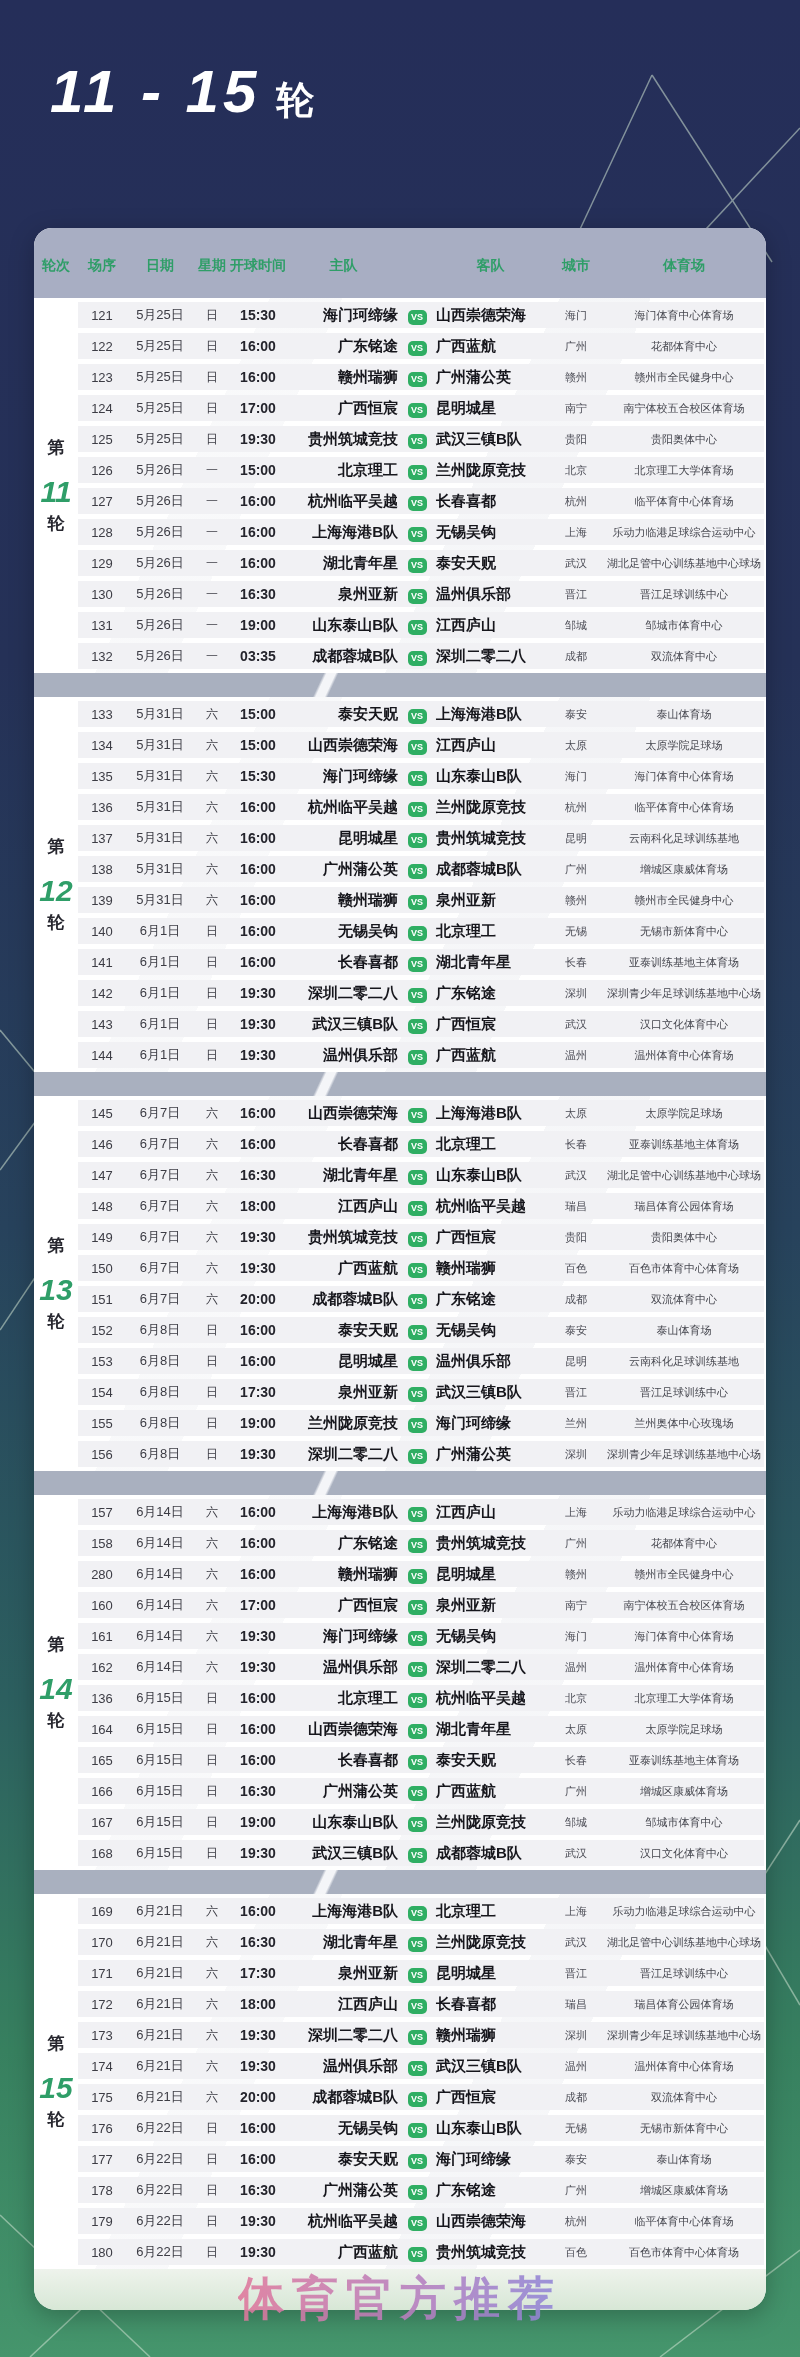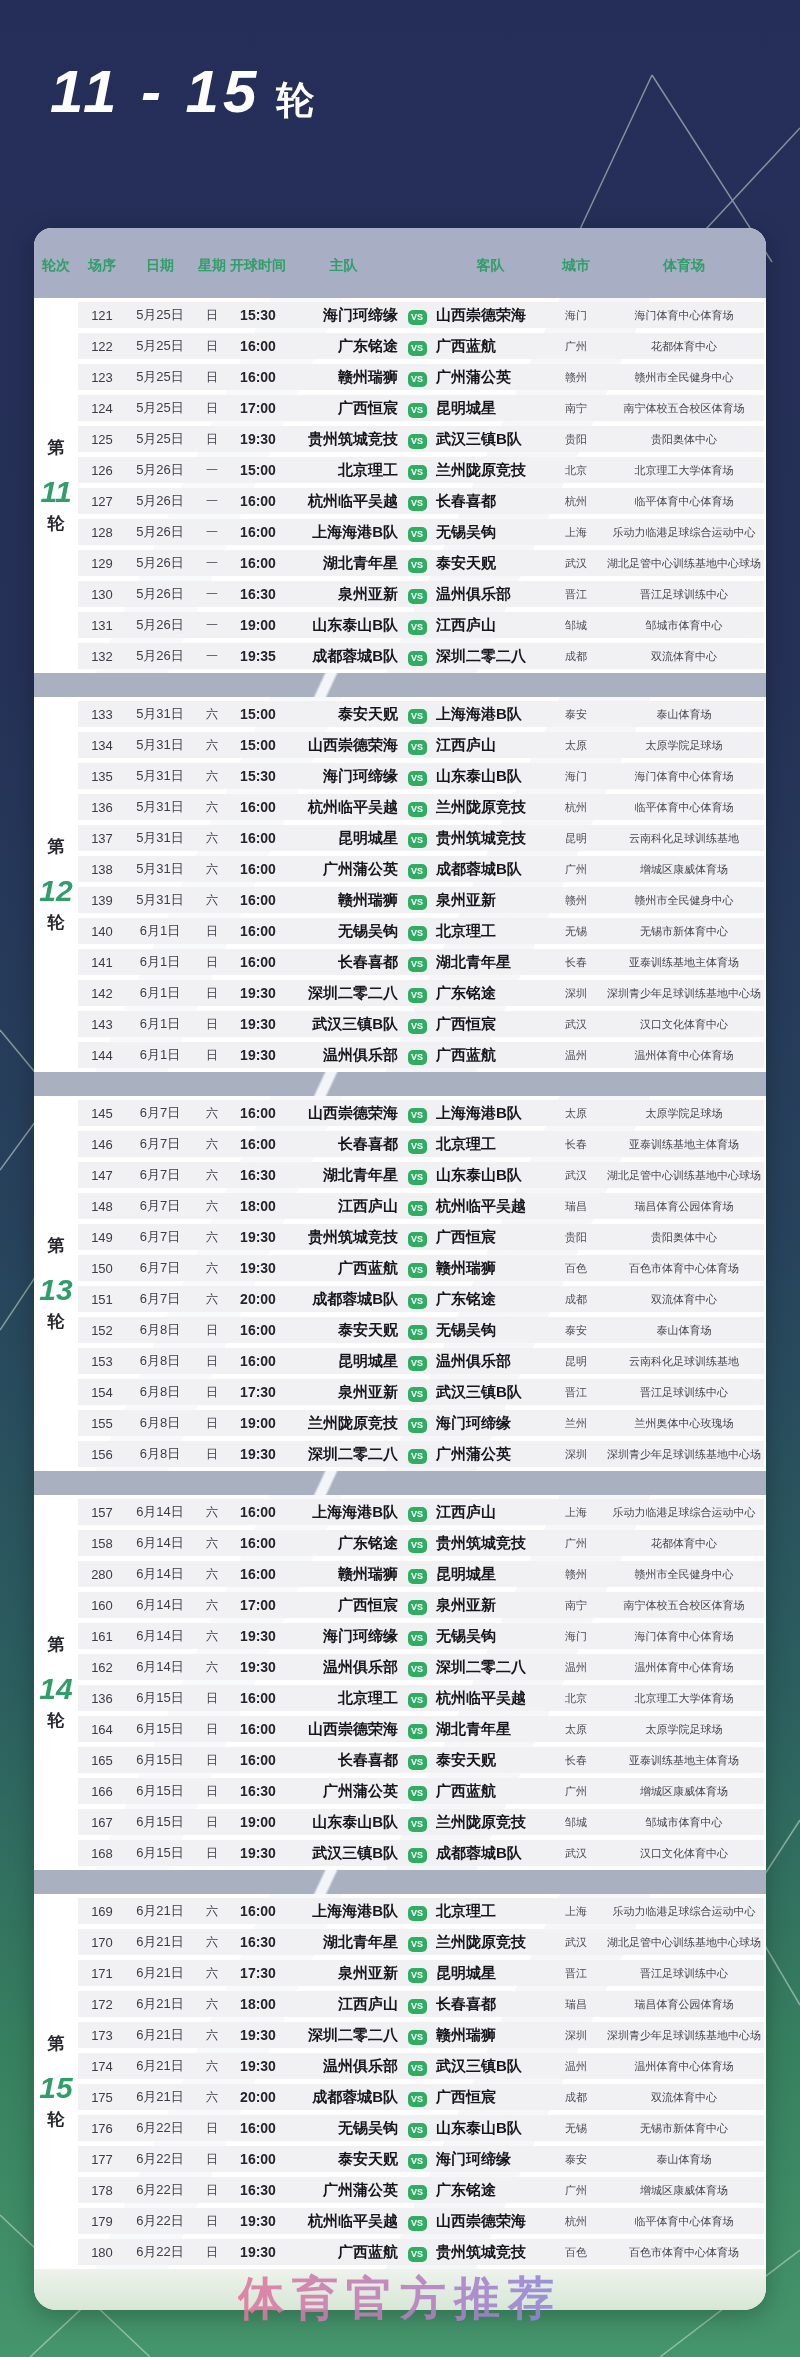--- a/index.html
+++ b/index.html
@@ -227,21 +227,21 @@
             <div class="cell m-home c-home">山东泰山B队</div>
             <div class="cell c-vs"><span class="vs-badge">VS</span></div>
             <div class="cell m-away c-away">江西庐山</div>
             <div class="cell m-city c-city">邹城</div>
             <div class="cell m-stadium c-stadium">邹城市体育中心</div>
           </div>
           <div class="row">
             <div class="cell m-no c-no">132</div>
             <div class="cell m-date c-date">5月26日</div>
             <div class="cell m-wd c-wd">一</div>
-            <div class="cell m-time c-time">19:35</div>
+            <div class="cell m-time c-time">03:35</div>
             <div class="cell m-home c-home">成都蓉城B队</div>
             <div class="cell c-vs"><span class="vs-badge">VS</span></div>
             <div class="cell m-away c-away">深圳二零二八</div>
             <div class="cell m-city c-city">成都</div>
             <div class="cell m-stadium c-stadium">双流体育中心</div>
           </div>
         </div>
       </div>
       <div class="separator"></div>
       <div class="round-block">

